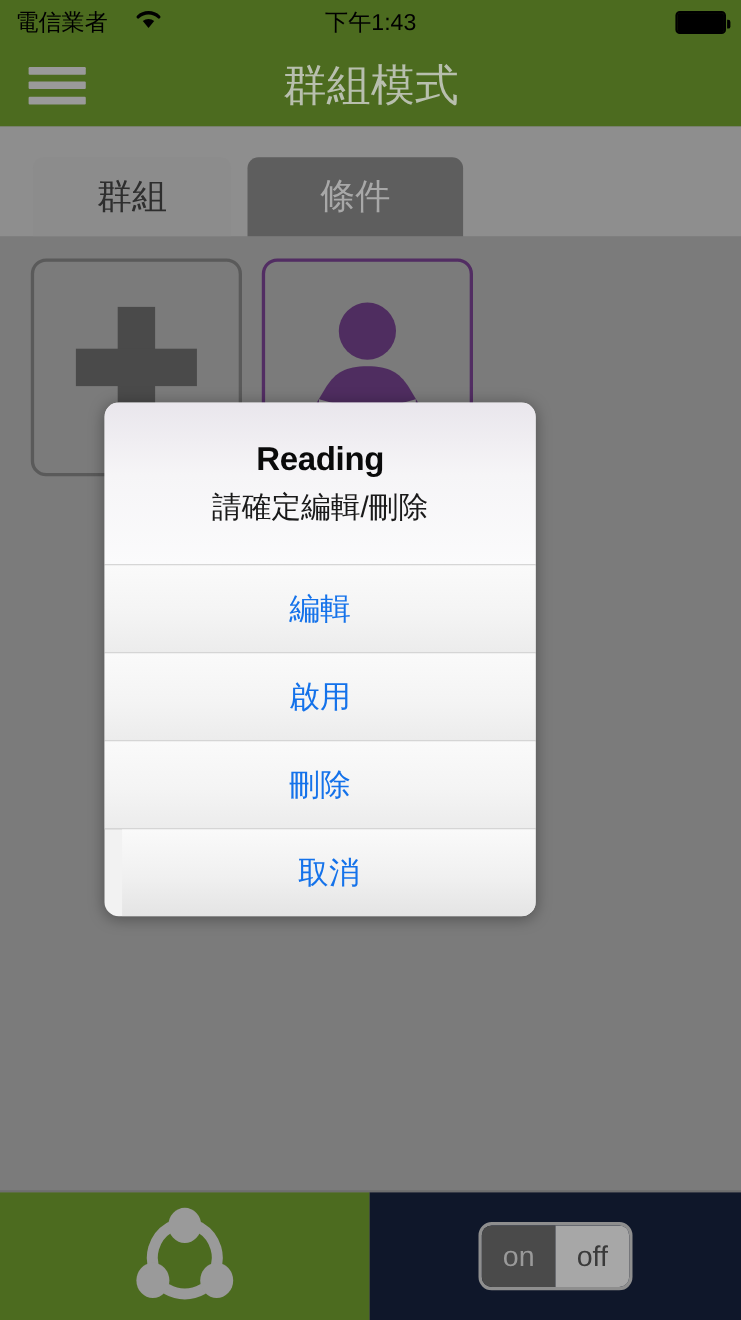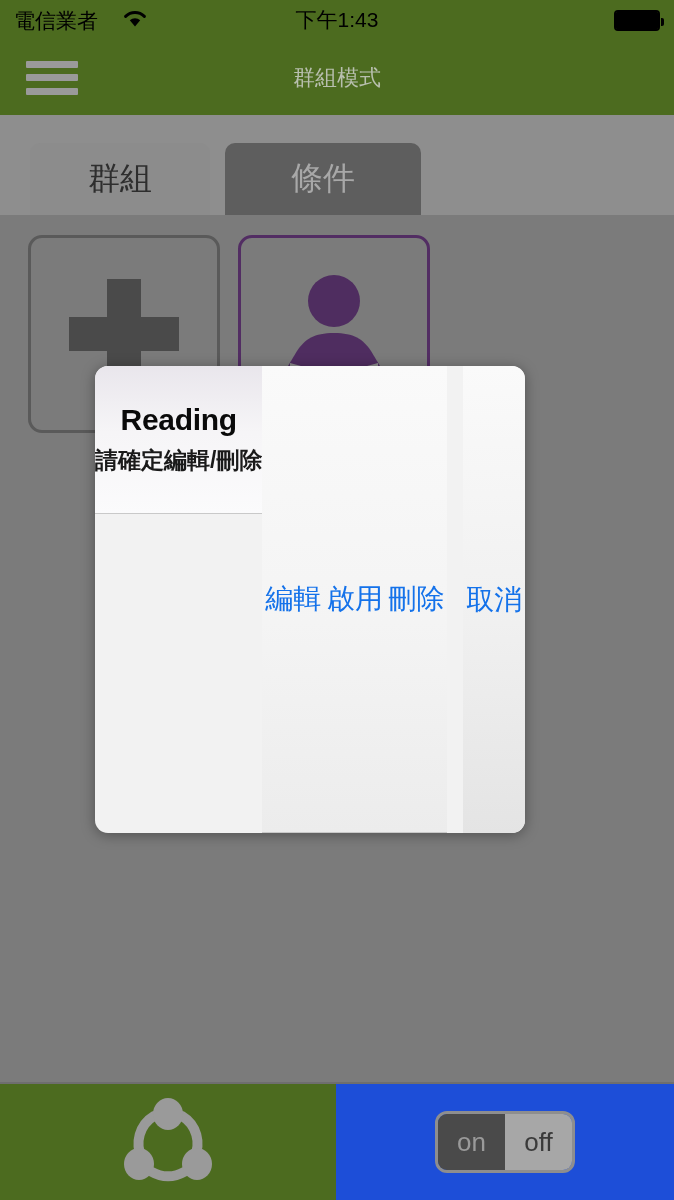--- a/index.html
+++ b/index.html
@@ -45,21 +45,21 @@
   .hamburger {
     position:absolute; left:26px; top:50%; transform:translateY(-50%);
     width:52px; height:38px;
     display:flex; flex-direction:column; justify-content:space-between;
     padding:2px 0;
     cursor:pointer;
   }
   .hamburger span { display:block; height:7px; background:#9a9a9a; border-radius:1px; }
   .nav-title {
     width:100%; text-align:center;
-    font-size:22px; color:#b8bfae; font-weight:400;
+    font-size:40px; color:#b8bfae; font-weight:400;
   }
 
   
   .tab-bar {
     position:absolute; top:115px; left:0; width:674px; height:100px;
     background:#8e8e8e;
   }
   .tab {
     position:absolute; bottom:0; height:72px;
     border-radius:10px 10px 0 0;
@@ -87,36 +87,36 @@
   .plus-icon { position:relative; width:110px; height:110px; }
   .plus-icon::before, .plus-icon::after {
     content:""; position:absolute; background:#4a4a4a;
   }
   .plus-icon::before { left:38px; top:0; width:34px; height:110px; }
   .plus-icon::after { left:0; top:38px; width:110px; height:34px; }
 
   
   .dialog {
     position:absolute; left:95px; top:366px;
-    width:430px; height:467px;
+    width:392px; height:467px;
     border-radius:13px;
     background:#f2f2f2;
     box-shadow:0 2px 14px rgba(0,0,0,0.35);
     overflow:hidden;
-    display:flex; 
+    display:flex; flex-direction:column;
   }
   .dialog-head {
     height:148px;
     background:linear-gradient(to bottom,#e9e6ec 0%,#f6f5f7 45%,#fbfbfc 100%);
     display:flex; flex-direction:column; align-items:center; justify-content:center;
     gap:8px;
     border-bottom:1px solid #c9c9c9;
   }
   .dialog-title { font-size:30px; font-weight:bold; color:#0a0a0a; letter-spacing:-0.3px; }
-  .dialog-subtitle { font-size:23px; color:#1a1a1a; font-weight:700; }
+  .dialog-subtitle { font-size:27px; color:#1a1a1a; font-weight:400; }
   .dialog-btn {
     flex:1;
     display:flex; align-items:center; justify-content:center;
     font-size:28px; color:#1472ea;
     background:linear-gradient(to bottom,#fafafa 0%,#f4f4f4 55%,#ececec 100%);
     border-bottom:1px solid #c9c9c9;
     cursor:pointer;
   }
   .dialog-btn:last-child { border-bottom:none;
     background:linear-gradient(to bottom,#fafafa 0%,#f0f0f0 55%,#e4e4e4 100%);margin-left:16px; }
@@ -125,21 +125,21 @@
   .bottom-bar {
     position:absolute; left:0; bottom:0; width:674px; height:118px;
     display:flex;
     border-top:2px solid #6e6e6e;
   }
   .bottom-left {
     width:336px; background:#4c6b1f;
     display:flex; align-items:center; justify-content:center;
   }
   .bottom-right {
-    flex:1; background:#1d4ed8;
+    flex:1; background:#0f172a;
     display:flex; align-items:center; justify-content:center;
   }
   .toggle {
     width:140px; height:62px;
     border:3px solid #8e8e8e; border-radius:12px;
     display:flex; overflow:hidden;
     cursor:pointer;
   }
   .toggle-seg {
     flex:1; display:flex; align-items:center; justify-content:center;

